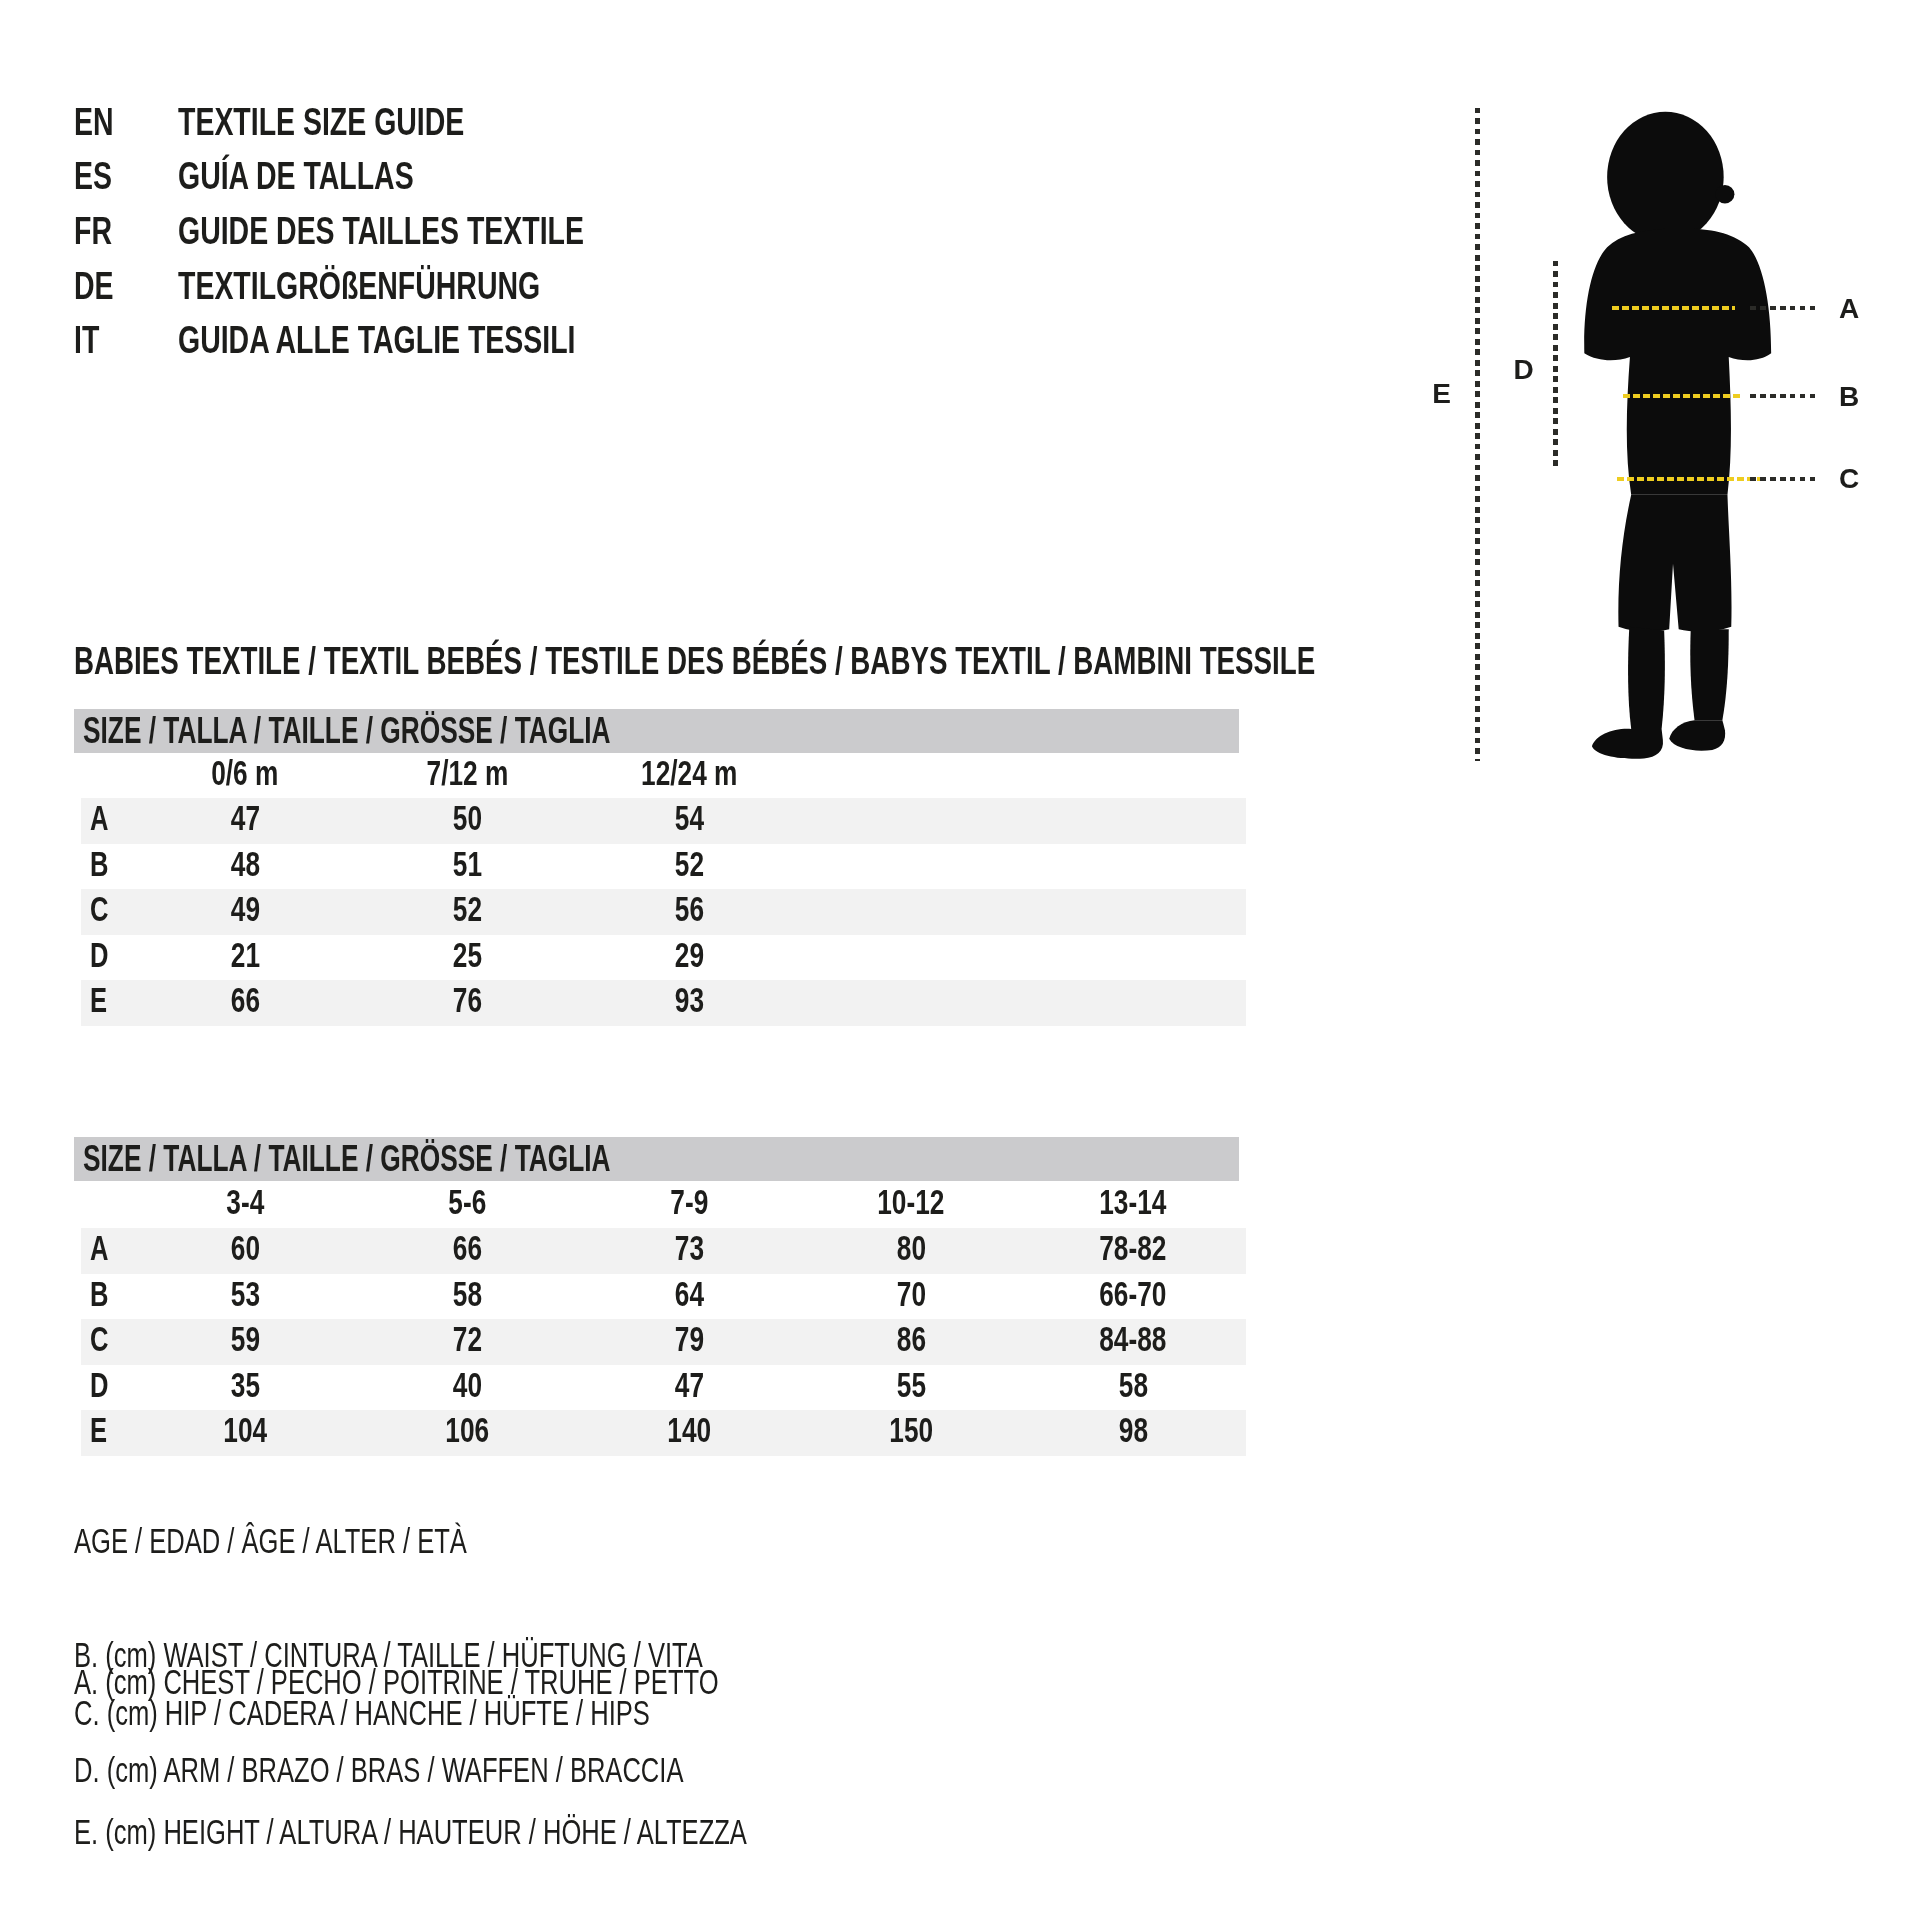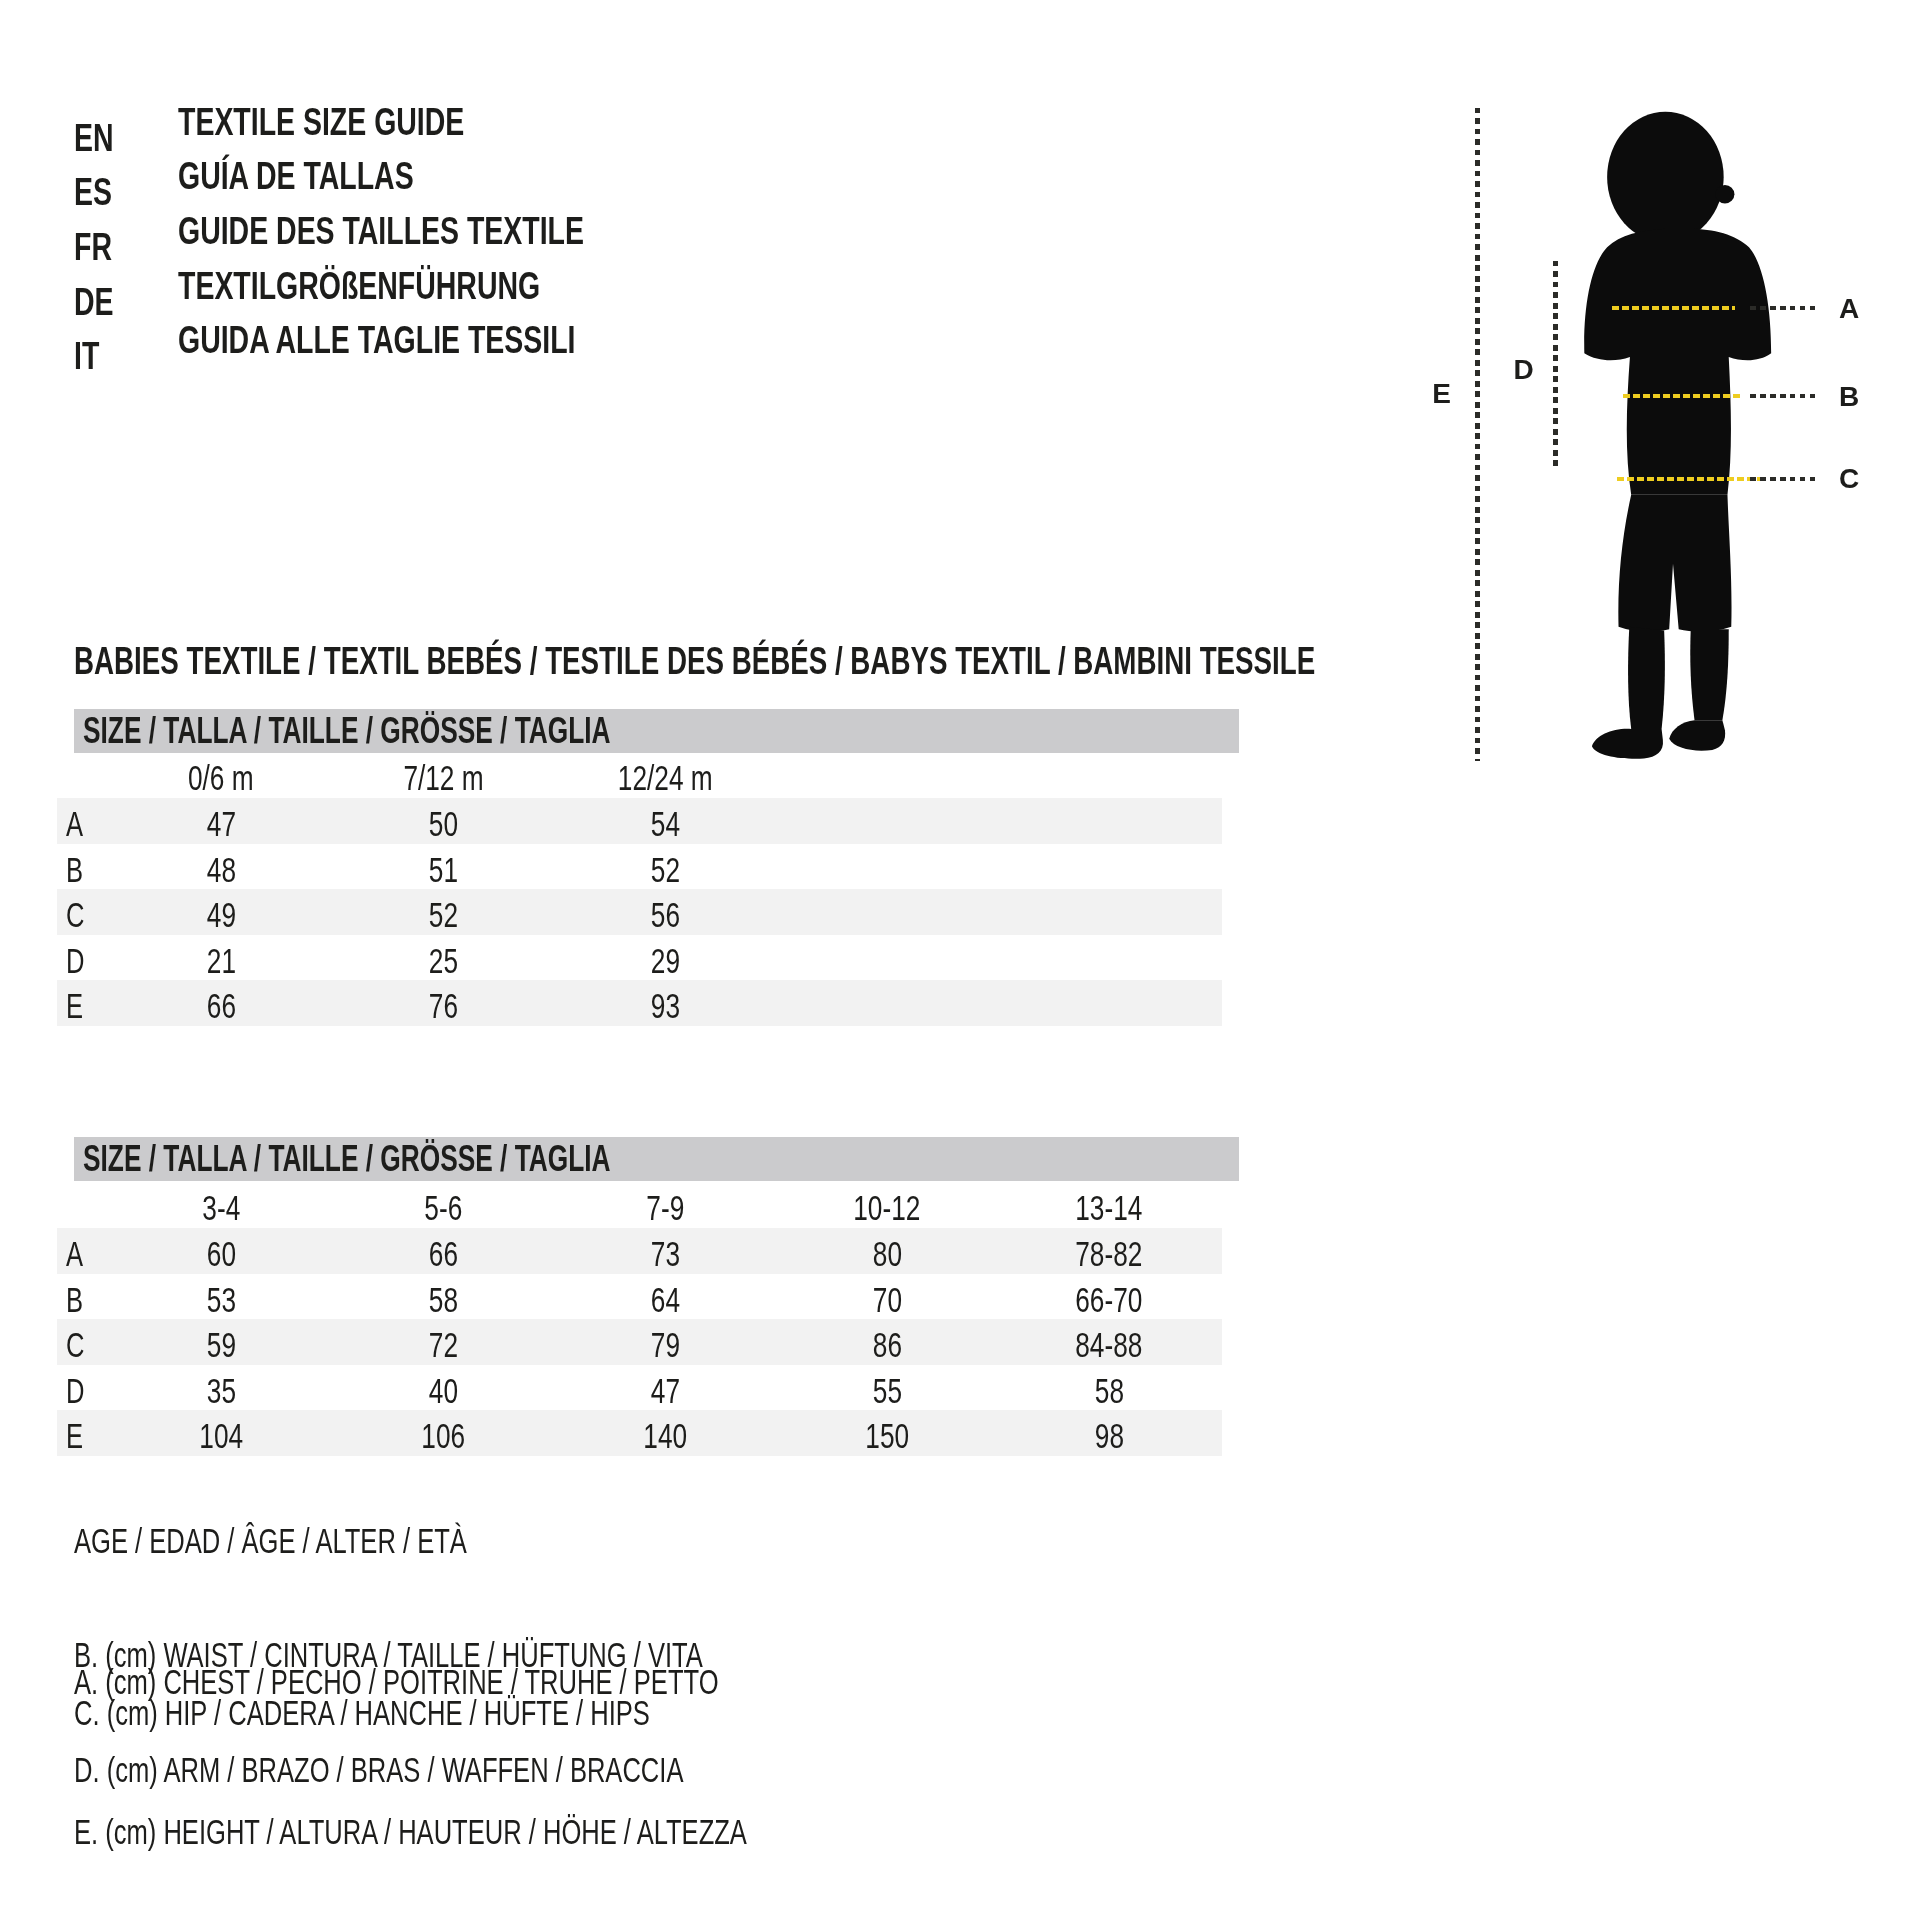--- a/index.html
+++ b/index.html
@@ -10,38 +10,38 @@
     font-family:"Liberation Sans", sans-serif;
     color:#1d1d1b;
     overflow:hidden;
   }
   
   .cnd{display:inline-block;transform:scaleX(.73);transform-origin:0 50%;white-space:nowrap;}
   .cndc{display:inline-block;transform:scaleX(.75);transform-origin:50% 50%;white-space:nowrap;}
 
   
   .lang-row{position:absolute;left:74px;height:49px;line-height:49px;font-size:39px;font-weight:700;}
-  .lang-code{position:absolute;left:0;top:0;margin-top:16px;}
+  .lang-code{position:absolute;left:0;top:0;}
   .lang-title{position:absolute;left:104px;top:0;}
 
   
   .sec-title{position:absolute;left:74px;font-size:38px;line-height:39px;font-weight:700;}
 
   
   .band{
     position:absolute;left:74px;width:1165px;height:44px;
     background:#cbcbcd;display:flex;align-items:center;
     padding-left:8.6px;box-sizing:border-box;
     font-size:36px;font-weight:700;
   }
 
   
   .trow{
-    position:absolute;left:57px;width:1165px;height:46px;
-    display:flex;align-items:flex-end;font-size:35px;font-weight:400;
+    position:absolute;left:81px;width:1165px;height:46px;
+    display:flex;align-items:flex-start;font-size:35px;font-weight:700;
   }
   .trow .lbl{width:53px;padding-left:8.6px;box-sizing:border-box;text-align:left;}
   .trow .c{width:222px;text-align:center;}
   .stripe{background:#f2f2f2;}
 
   
   .legend-row{position:absolute;left:74px;font-size:35px;line-height:43px;font-weight:400;}
 
   
   .vdots{

